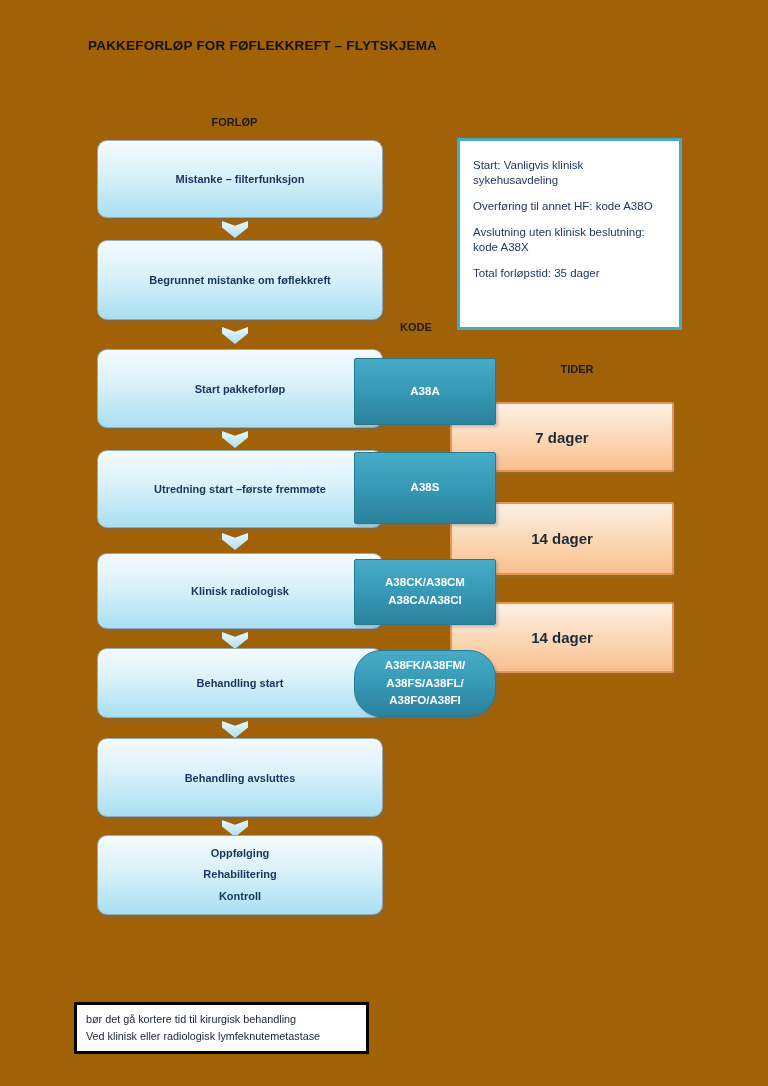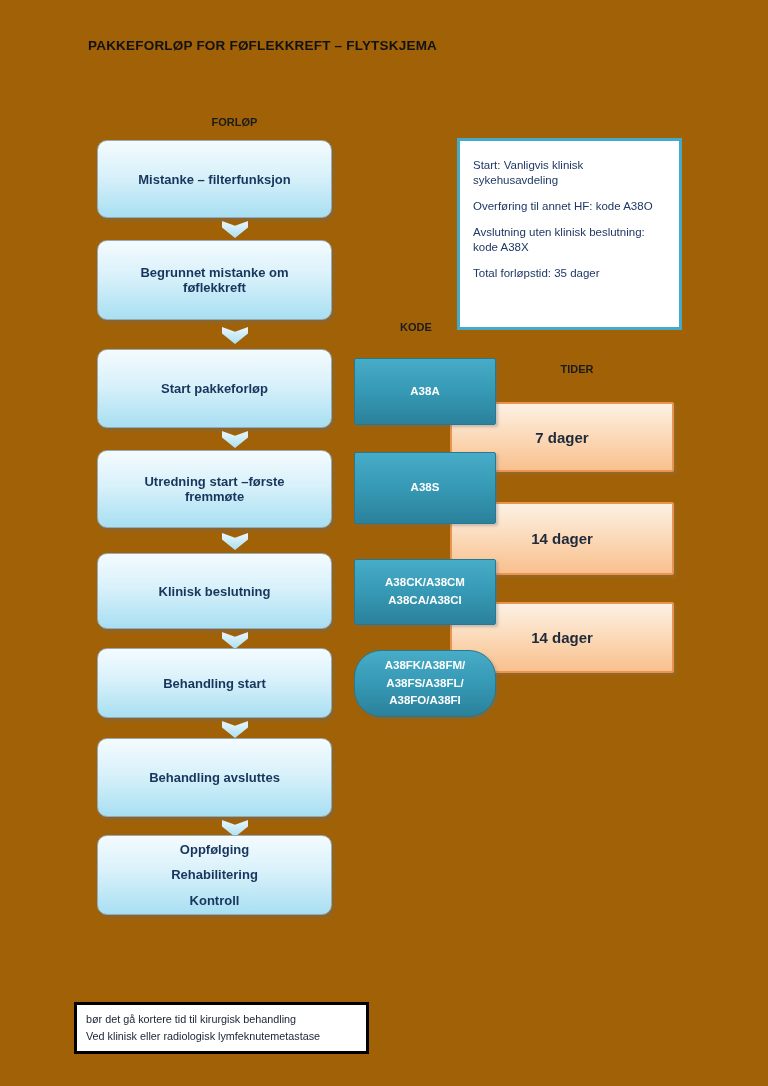--- a/index.html
+++ b/index.html
@@ -30,32 +30,32 @@
     color: #1b1b1b;
   }
   .lbl-forlop { left: 97px; top: 116px; width: 275px; text-align: center; }
   .lbl-kode   { left: 400px; top: 321px; }
   .lbl-tider  { left: 465px; top: 363px; width: 224px; text-align: center; }
 
   
   .fbox {
     position: absolute;
     left: 97px;
-    width: 235px;
+    width: 286px;
     border: 1px solid #96A9B6;
     border-radius: 10px;
     background: linear-gradient(180deg, #F4FBFE 0%, #D9F1FA 45%, #A8DFF2 100%);
     box-shadow: 2px 3px 3px rgba(100,110,120,0.35);
     display: flex;
     flex-direction: column;
     align-items: center;
     justify-content: center;
     text-align: center;
     color: #17365D;
-    font-size: 13px;
+    font-size: 11px;
     font-weight: bold;
     padding: 0 16px;
     z-index: 1;
   }
   .fb1 { top: 140px; height: 78px; }
   .fb2 { top: 240px; height: 80px; }
   .fb3 { top: 349px; height: 79px; }
   .fb4 { top: 450px; height: 78px; }
   .fb5 { top: 553px; height: 76px; }
   .fb6 { top: 648px; height: 70px; }
@@ -182,21 +182,21 @@
     <span class="line">Start pakkeforløp</span>
   </div>
   <div class="arrow ar3"></div>
 
   <div class="fbox fb4">
     <span class="line">Utredning start –første fremmøte</span>
   </div>
   <div class="arrow ar4"></div>
 
   <div class="fbox fb5">
-    <span class="line">Klinisk beslutning</span>
+    <span class="line">Klinisk radiologisk</span>
   </div>
   <div class="arrow ar5"></div>
 
   <div class="fbox fb6">
     <span class="line">Behandling start</span>
   </div>
   <div class="arrow ar6"></div>
 
   <div class="fbox fb7">
     <span class="line">Behandling avsluttes</span>

